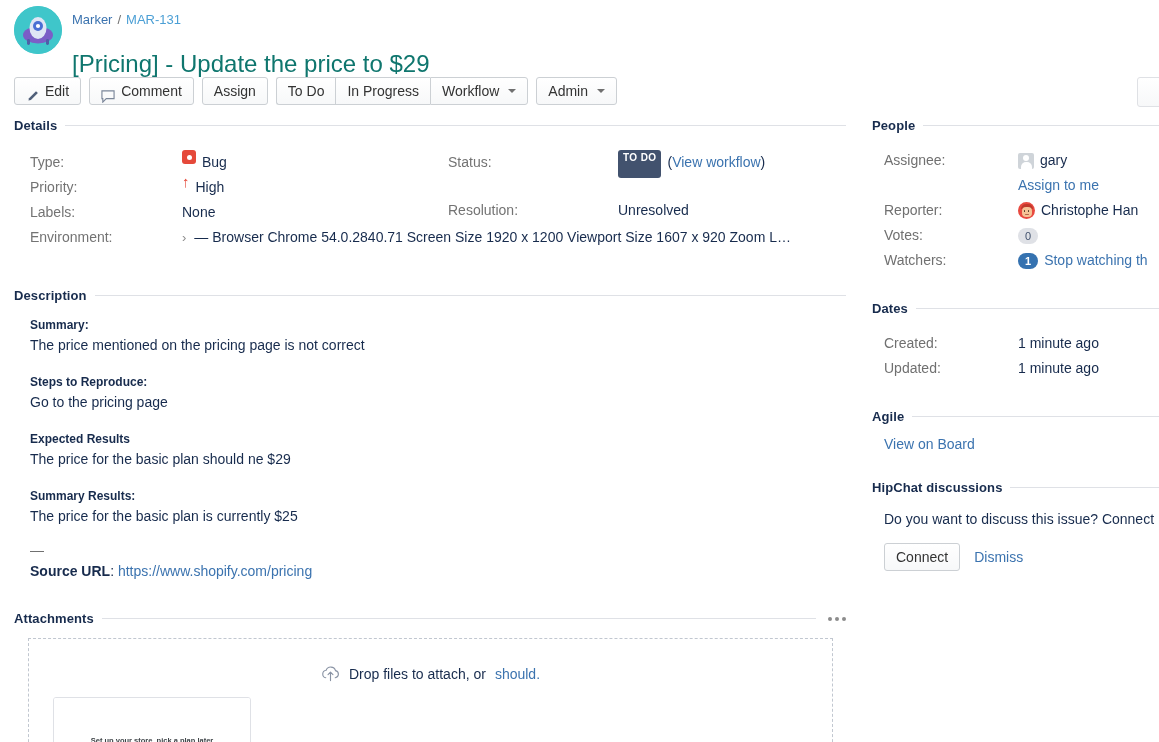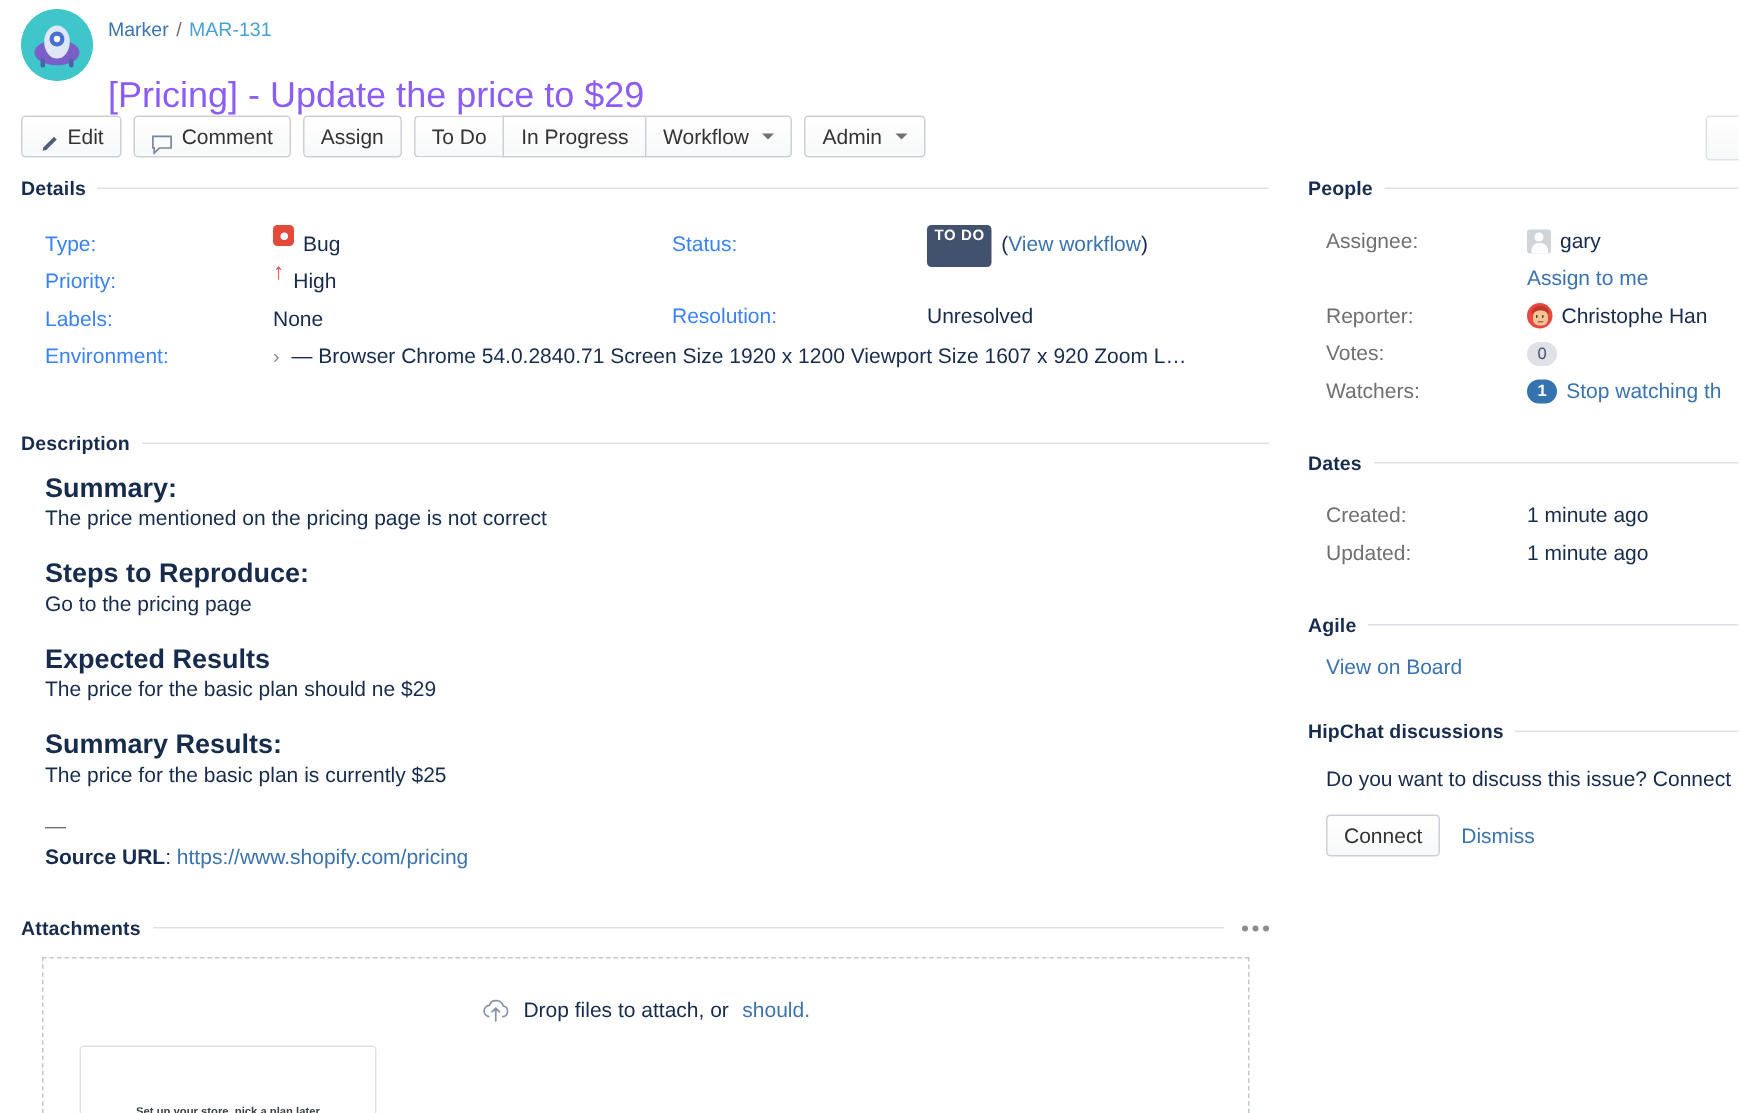--- a/index.html
+++ b/index.html
@@ -24,21 +24,21 @@
   }
   .breadcrumb {
     margin-left: 72px; font-size: 13px; line-height: 16px;
     padding-top: 4px; white-space: nowrap;
   }
   .breadcrumb a { color: #3b73af; text-decoration: none; }
   .breadcrumb a.b2 { color: #4b9fd5; }
   .breadcrumb .sep { color: #707070; margin: 0 5px; }
   .issue-title {
     margin-left: 72px; font-size: 24px; line-height: 30px;
-    font-weight: 400; color: #8b5cf6; padding-top: 5px;
+    font-weight: 400; color: #0f766e; padding-top: 5px;
     white-space: nowrap;
   }
 
   
   .toolbar {
     position: absolute; left: 14px; top: 77px;
     display: flex; align-items: center; gap: 8px;
   }
   .btn {
     background: linear-gradient(to bottom,#ffffff,#f7f8f9);
@@ -80,21 +80,21 @@
   .sec-head .line { flex: 1; height: 1px; background: #dfe1e6; }
   .sec-head .dots { display: flex; gap: 3px; padding-left: 4px; }
   .sec-head .dots i { width: 4px; height: 4px; border-radius: 50%; background: #8c8c8c; display:block; }
 
   
   .details-wrap { display: flex; margin-top: 17px; }
   .det-col { display: grid; grid-template-columns: auto 1fr; row-gap: 0; }
   .det-col.c1 { width: 434px; }
   .det-col.c2 { width: 380px; gap: 20px; }
   .det-label {
-    color: #3b82f6; font-size: 14px; line-height: 25px;
+    color: #737373; font-size: 14px; line-height: 25px;
     padding-left: 16px; width: 168px;
   }
   .det-label.c2lbl { width: 150px; padding-left: 0; }
   .det-val { font-size: 14px; line-height: 25px; color: #172b4d; display:flex; gap:6px; }
   .bug-icon {
     width: 14px; height: 14px; border-radius: 3px; background: #e5493a;
     display: inline-flex; align-items: center; justify-content: center;
   }
   .bug-icon i { width: 5px; height: 5px; border-radius: 50%; background: #fff; display: block; }
   .prio-icon { color: #e5493a; font-weight: bold; font-size: 15px; line-height: 14px; }
@@ -108,33 +108,33 @@
   .env-row { display: flex; align-items: baseline; gap: 8px; }
   .env-chevron { color: #8c8c8c; font-size: 13px; }
   .env-text {
     white-space: nowrap; overflow: hidden; text-overflow: ellipsis;
     max-width: 600px; font-size: 14px; color: #172b4d;
   }
 
   
   .desc-sec { margin-top: 38px; }
   .desc-body { padding-left: 16px; margin-top: 12px; }
-  .desc-h { font-weight: bold; font-size: 18px; color: #172b4d; line-height: 20px; }
+  .desc-h { font-weight: bold; font-size: 12px; color: #172b4d; line-height: 20px; }
   .desc-p { font-size: 14px; color: #172b4d; line-height: 20px; margin-bottom: 17px; }
   .hr-dash { color: #707070; line-height: 14px; margin-bottom: 4px; font-size: 14px;}
 
   
   .att-sec { margin-top: 30px; }
   .dropzone {
     margin-top: 12px; margin-left: 14px; width: 805px; height: 180px;
     border: 1px dashed #c1c7d0; position: relative; background: #fff;
   }
   .dropmsg {
     position: absolute; top: 26px; left: 0; right: 0;
-    display: flex; align-items: flex-start; justify-content: center; gap: 9px;
+    display: flex; align-items: center; justify-content: center; gap: 9px;
     font-size: 14px; color: #172b4d;
   }
   .cloud-icon { width: 19px; height: 17px; display:inline-block; }
   .thumb {
     position: absolute; left: 24px; top: 58px;
     width: 198px; height: 130px; border: 1px solid #dfe1e6; border-radius: 3px;
     background: #fff; overflow: hidden;
   }
   .thumb-inner { padding: 0; background:#fff; width:100%; height:100%; position:relative; }
   .t-title { position:absolute; top:38px; left:0; right:0; text-align:center;

